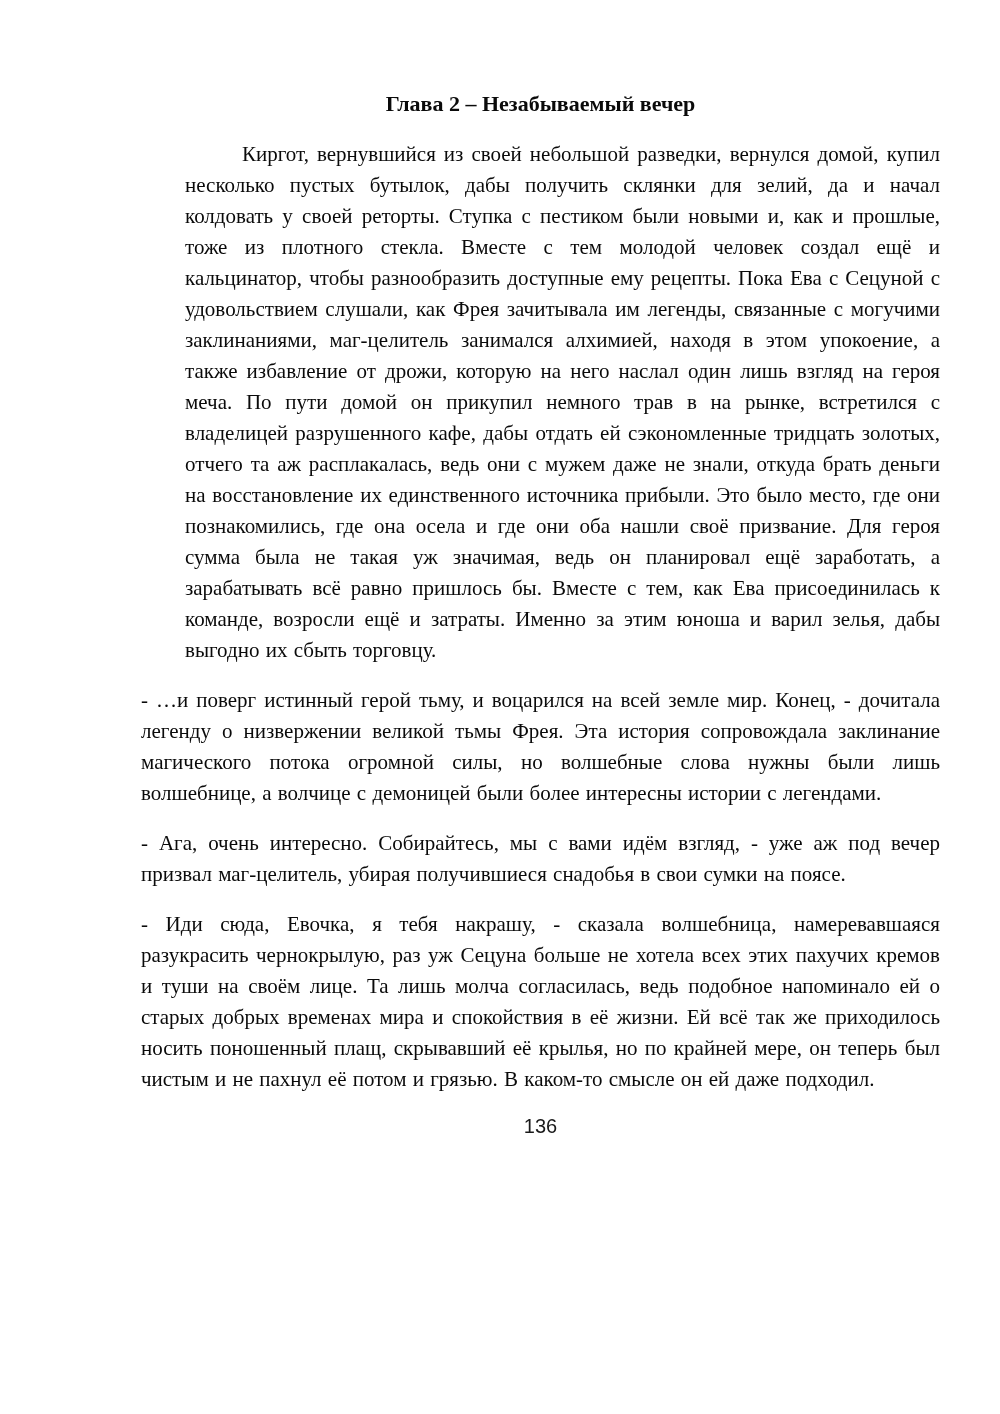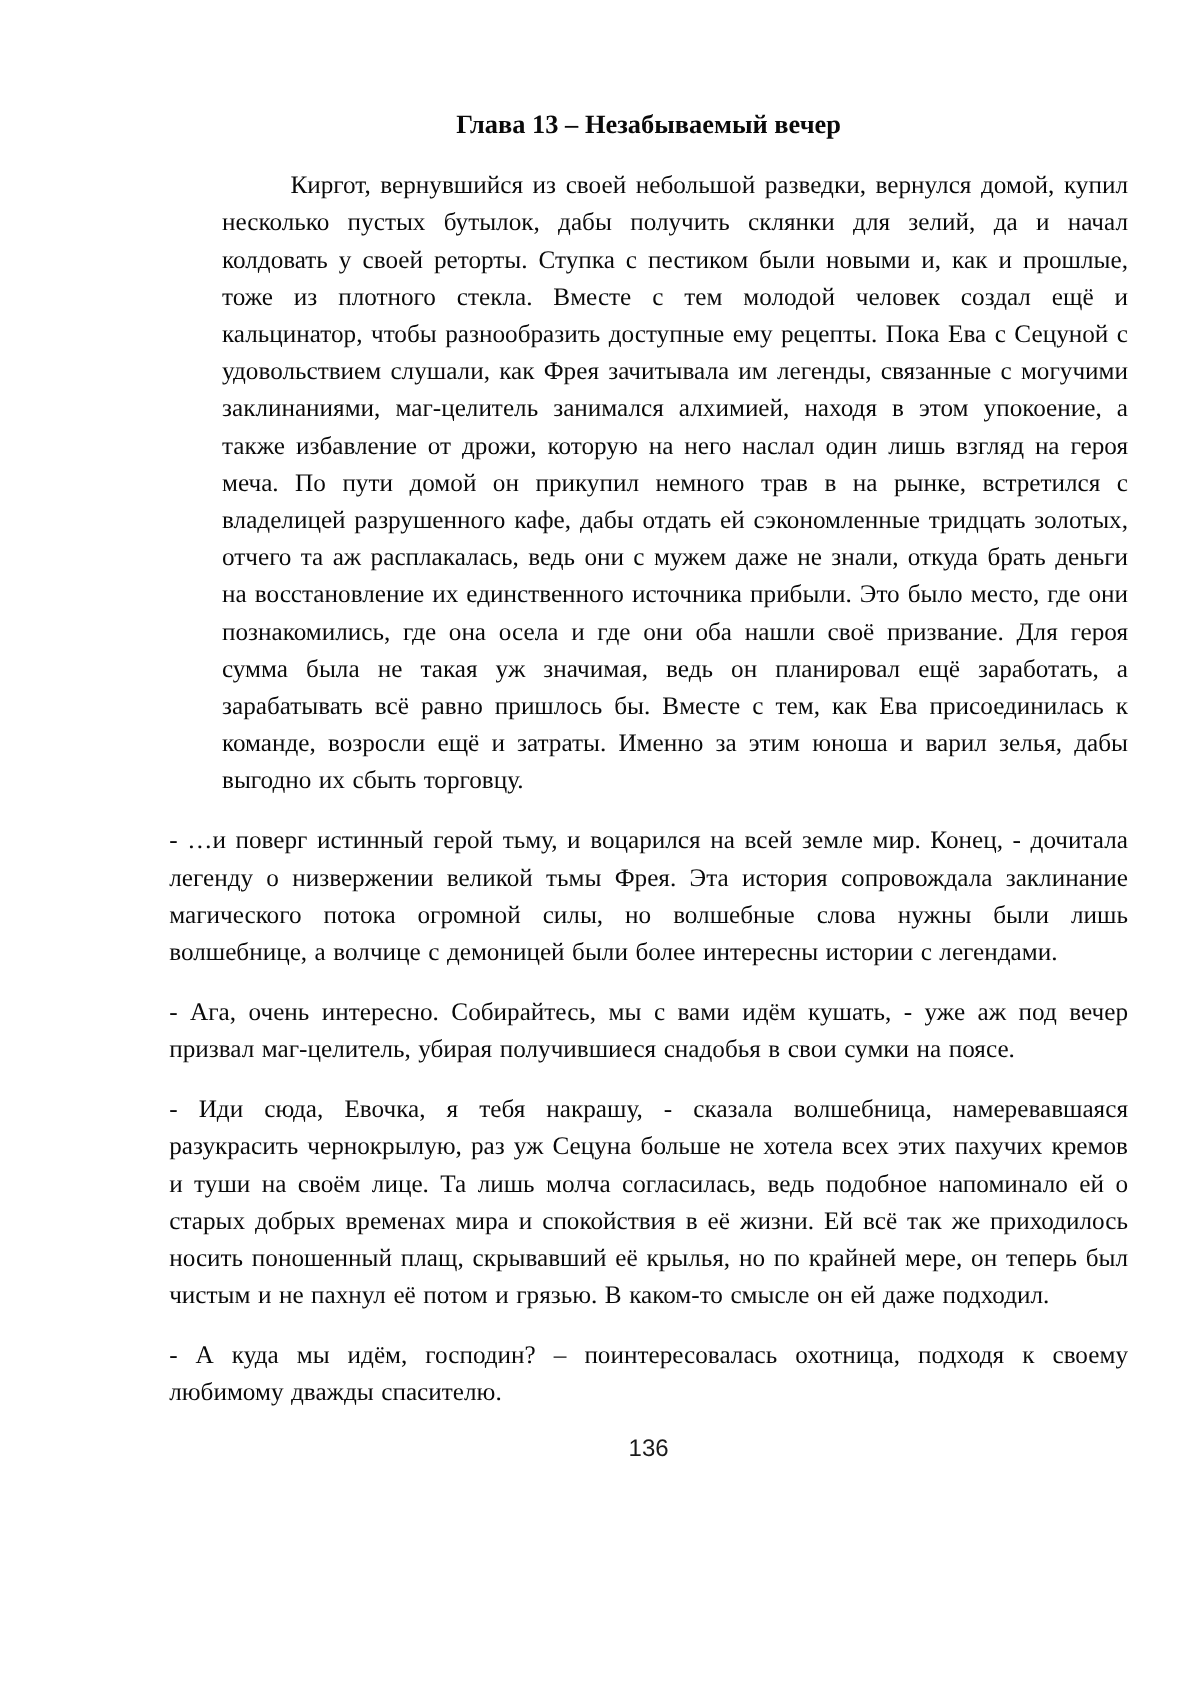--- a/index.html
+++ b/index.html
@@ -42,26 +42,25 @@
     font-size: 20px;
     line-height: 24px;
     margin-top: 8px;
     color: #1a1a1a;
   }
 </style>
 </head>
 <body>
 
 <div class="page">
-  <h1 class="chapter-title">Глава 13 – Незабываемый вечер</h1>
+  <h1 class="chapter-title">Глава 2 – Незабываемый вечер</h1>
 
   <p class="body-par first-indent">Киргот, вернувшийся из своей небольшой разведки, вернулся домой, купил несколько пустых бутылок, дабы получить склянки для зелий, да и начал колдовать у своей реторты. Ступка с пестиком были новыми и, как и прошлые, тоже из плотного стекла. Вместе с тем молодой человек создал ещё и кальцинатор, чтобы разнообразить доступные ему рецепты. Пока Ева с Сецуной с удовольствием слушали, как Фрея зачитывала им легенды, связанные с могучими заклинаниями, маг-целитель занимался алхимией, находя в этом упокоение, а также избавление от дрожи, которую на него наслал один лишь взгляд на героя меча. По пути домой он прикупил немного трав в на рынке, встретился с владелицей разрушенного кафе, дабы отдать ей сэкономленные тридцать золотых, отчего та аж расплакалась, ведь они с мужем даже не знали, откуда брать деньги на восстановление их единственного источника прибыли. Это было место, где они познакомились, где она осела и где они оба нашли своё призвание. Для героя сумма была не такая уж значимая, ведь он планировал ещё заработать, а зарабатывать всё равно пришлось бы. Вместе с тем, как Ева присоединилась к команде, возросли ещё и затраты. Именно за этим юноша и варил зелья, дабы выгодно их сбыть торговцу.</p>
 
   <p class="body-par">- …и поверг истинный герой тьму, и воцарился на всей земле мир. Конец, - дочитала легенду о низвержении великой тьмы Фрея. Эта история сопровождала заклинание магического потока огромной силы, но волшебные слова нужны были лишь волшебнице, а волчице с демоницей были более интересны истории с легендами.</p>
 
-  <p class="body-par">- Ага, очень интересно. Собирайтесь, мы с вами идём кушать, - уже аж под вечер призвал маг-целитель, убирая получившиеся снадобья в свои сумки на поясе.</p>
+  <p class="body-par">- Ага, очень интересно. Собирайтесь, мы с вами идём взгляд, - уже аж под вечер призвал маг-целитель, убирая получившиеся снадобья в свои сумки на поясе.</p>
 
   <p class="body-par">- Иди сюда, Евочка, я тебя накрашу, - сказала волшебница, намеревавшаяся разукрасить чернокрылую, раз уж Сецуна больше не хотела всех этих пахучих кремов и туши на своём лице. Та лишь молча согласилась, ведь подобное напоминало ей о старых добрых временах мира и спокойствия в её жизни. Ей всё так же приходилось носить поношенный плащ, скрывавший её крылья, но по крайней мере, он теперь был чистым и не пахнул её потом и грязью. В каком-то смысле он ей даже подходил.</p>
 
-  <p class="body-par">- А куда мы идём, господин? – поинтересовалась охотница, подходя к своему любимому дважды спасителю.</p>
 
   <div class="page-number">136</div>
 </div>
 
 </body></html>

